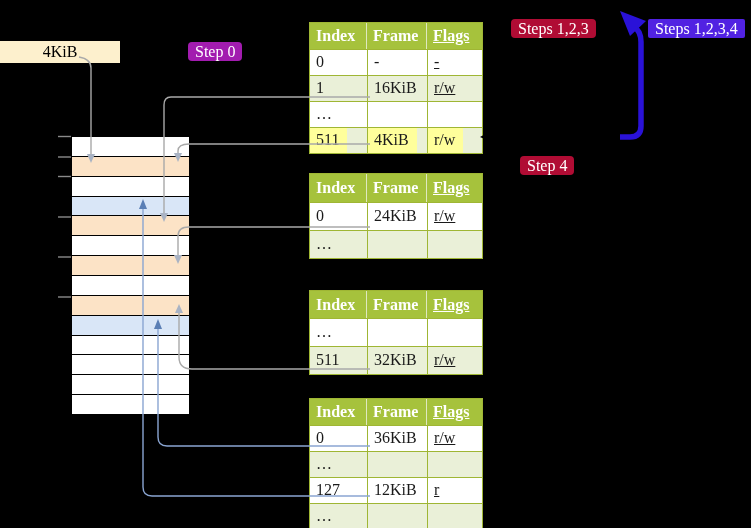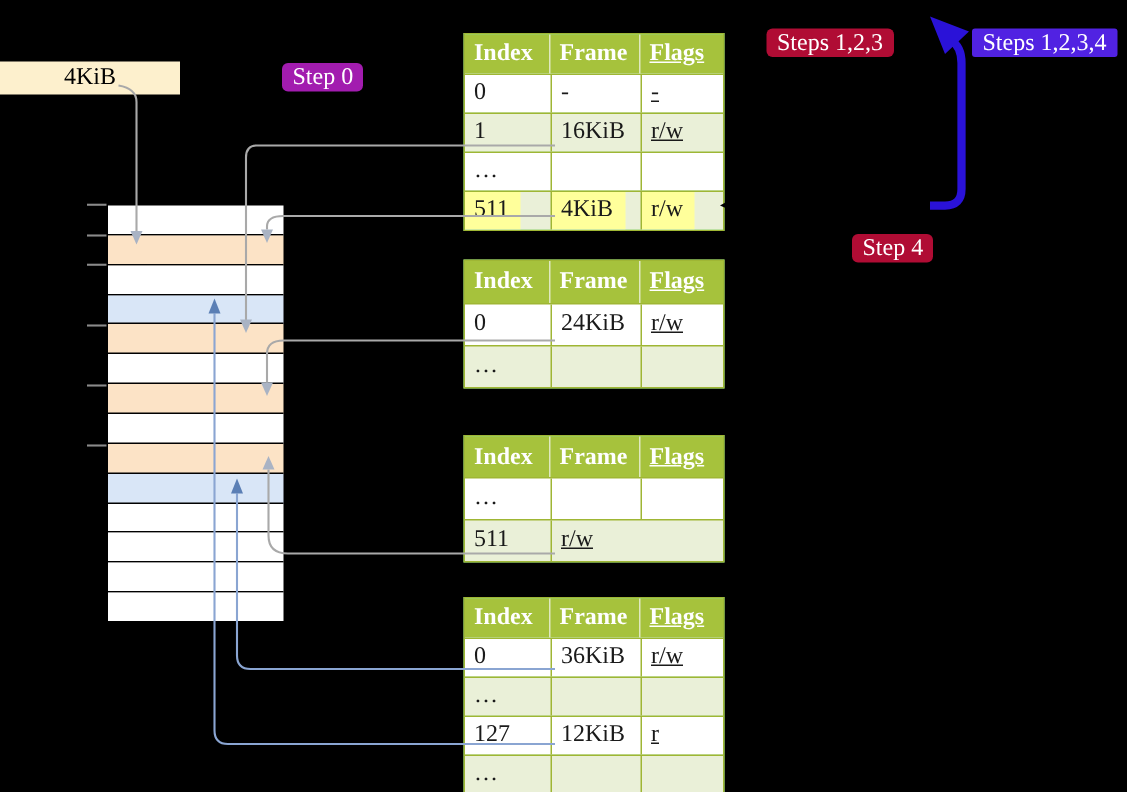--- a/index.html
+++ b/index.html
@@ -41,21 +41,21 @@
 </head>
 <body>
 
 <div id="stage">
 
   <div id="frameBox" style="background: rgb(253, 240, 205);">4KiB</div>
 
   <div class="pill" id="step0" style="left:188px;top:42px;background:#a21caf;">Step 0</div>
   <div class="pill" style="left:511px;top:19px;background:#b00c34;">Steps 1,2,3</div>
   <div class="pill" style="left:648px;top:19px;background:#5122e2;border-radius:2px;">Steps 1,2,3,4</div>
-  <div class="pill" style="left:520px;top:156px;background:#b00c34;margin-left:48px;">Step 4</div>
+  <div class="pill" style="left:520px;top:156px;background:#b00c34;">Step 4</div>
 
   <div id="memstack">
     <div class="mrow" style="background: rgb(255, 255, 255);"></div>
     <div class="mrow" style="background: rgb(252, 227, 198);"></div>
     <div class="mrow" style="background: rgb(255, 255, 255);"></div>
     <div class="mrow" style="background: rgb(217, 230, 247);"></div>
     <div class="mrow" style="background: rgb(252, 227, 198);"></div>
     <div class="mrow" style="background: rgb(255, 255, 255);"></div>
     <div class="mrow" style="background: rgb(252, 227, 198);"></div>
     <div class="mrow" style="background: rgb(255, 255, 255);"></div>
@@ -119,20 +119,21 @@
       <div class="c cf">Frame</div>
       <div class="c cg">Flags</div>
     </div>
     <div class="trow">
       <div class="c ci">…</div>
       <div class="c cf"></div>
       <div class="c cg"></div>
     </div>
     <div class="trow alt">
       <div class="c ci">511</div>
+      <div class="c cf">32KiB</div>
       <div class="c cg">r/w</div>
     </div>
   </div>
 
   <div class="ptable ta" style="top:398px;">
     <div class="thead">
       <div class="c ci">Index</div>
       <div class="c cf">Frame</div>
       <div class="c cg">Flags</div>
     </div>

